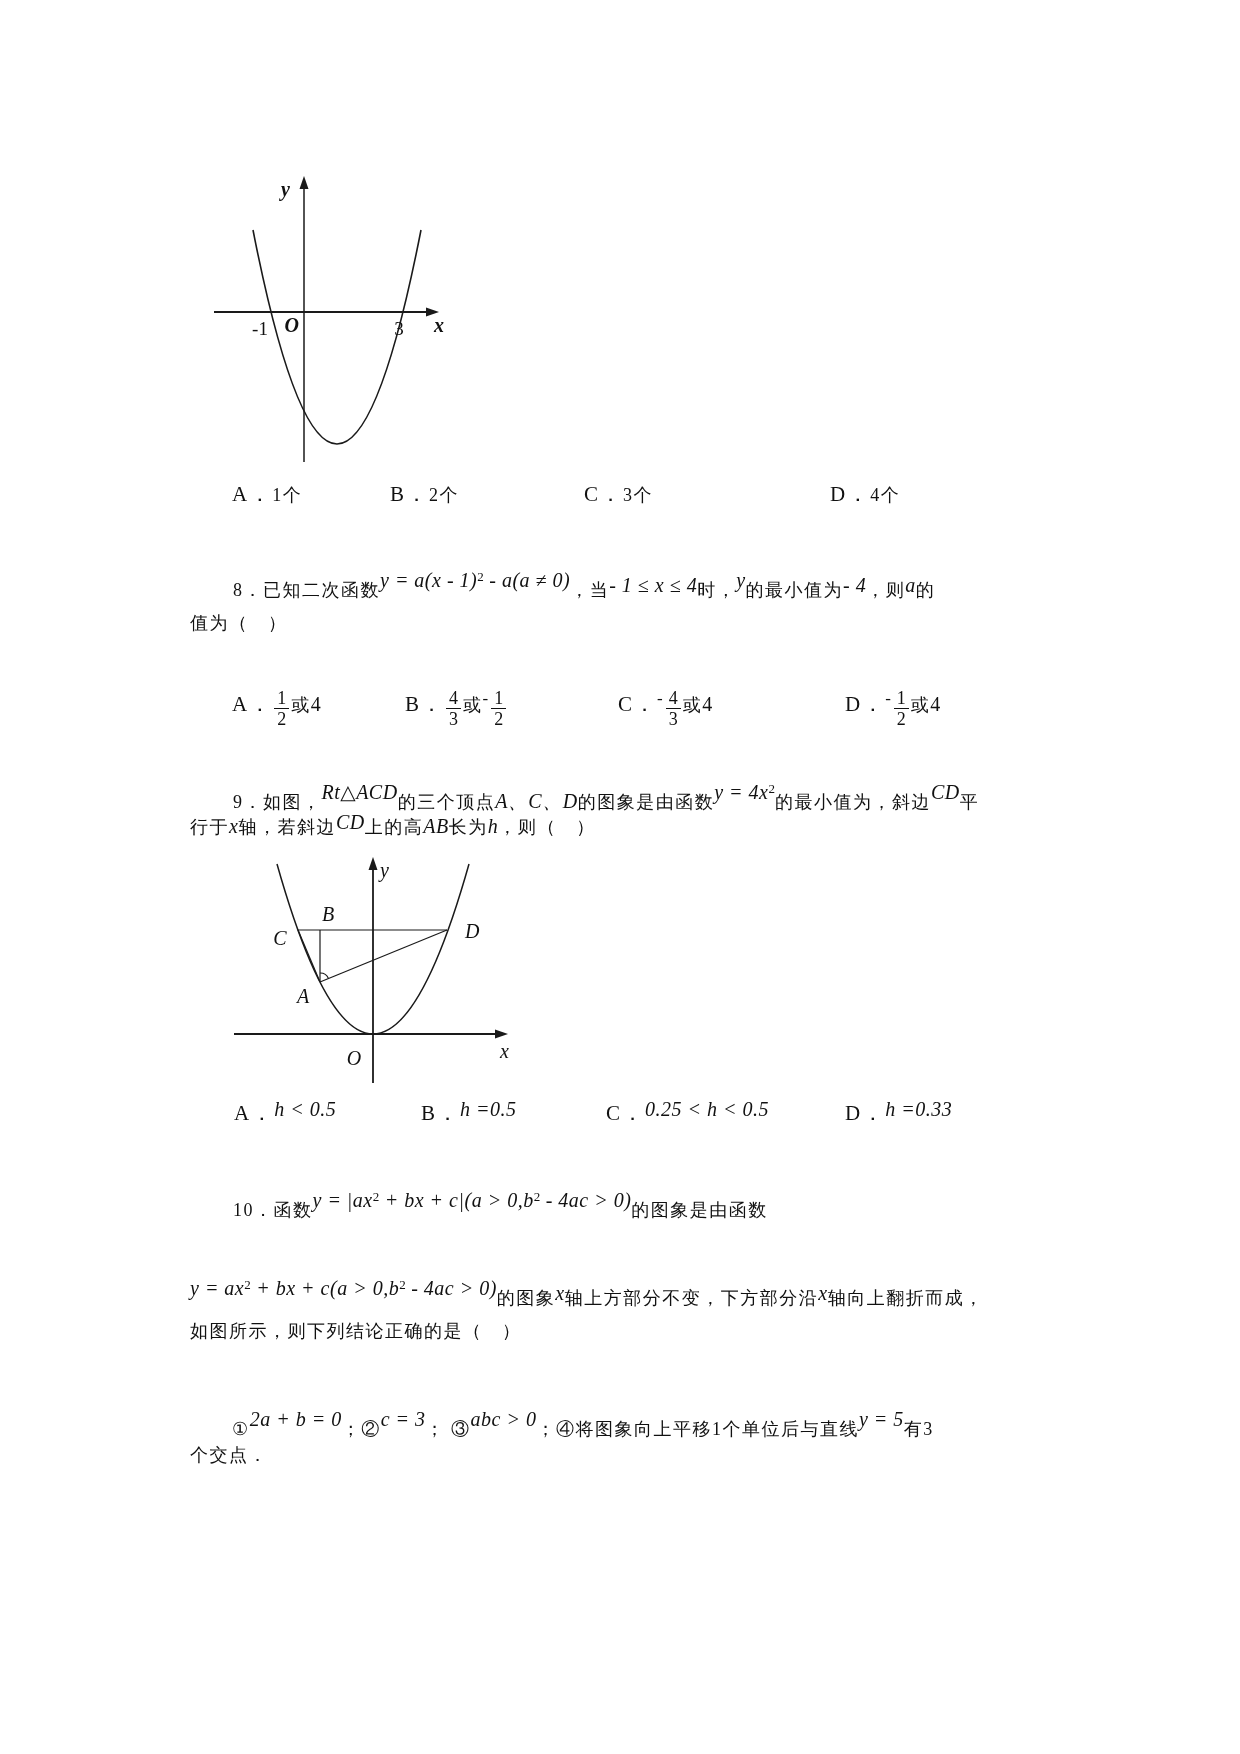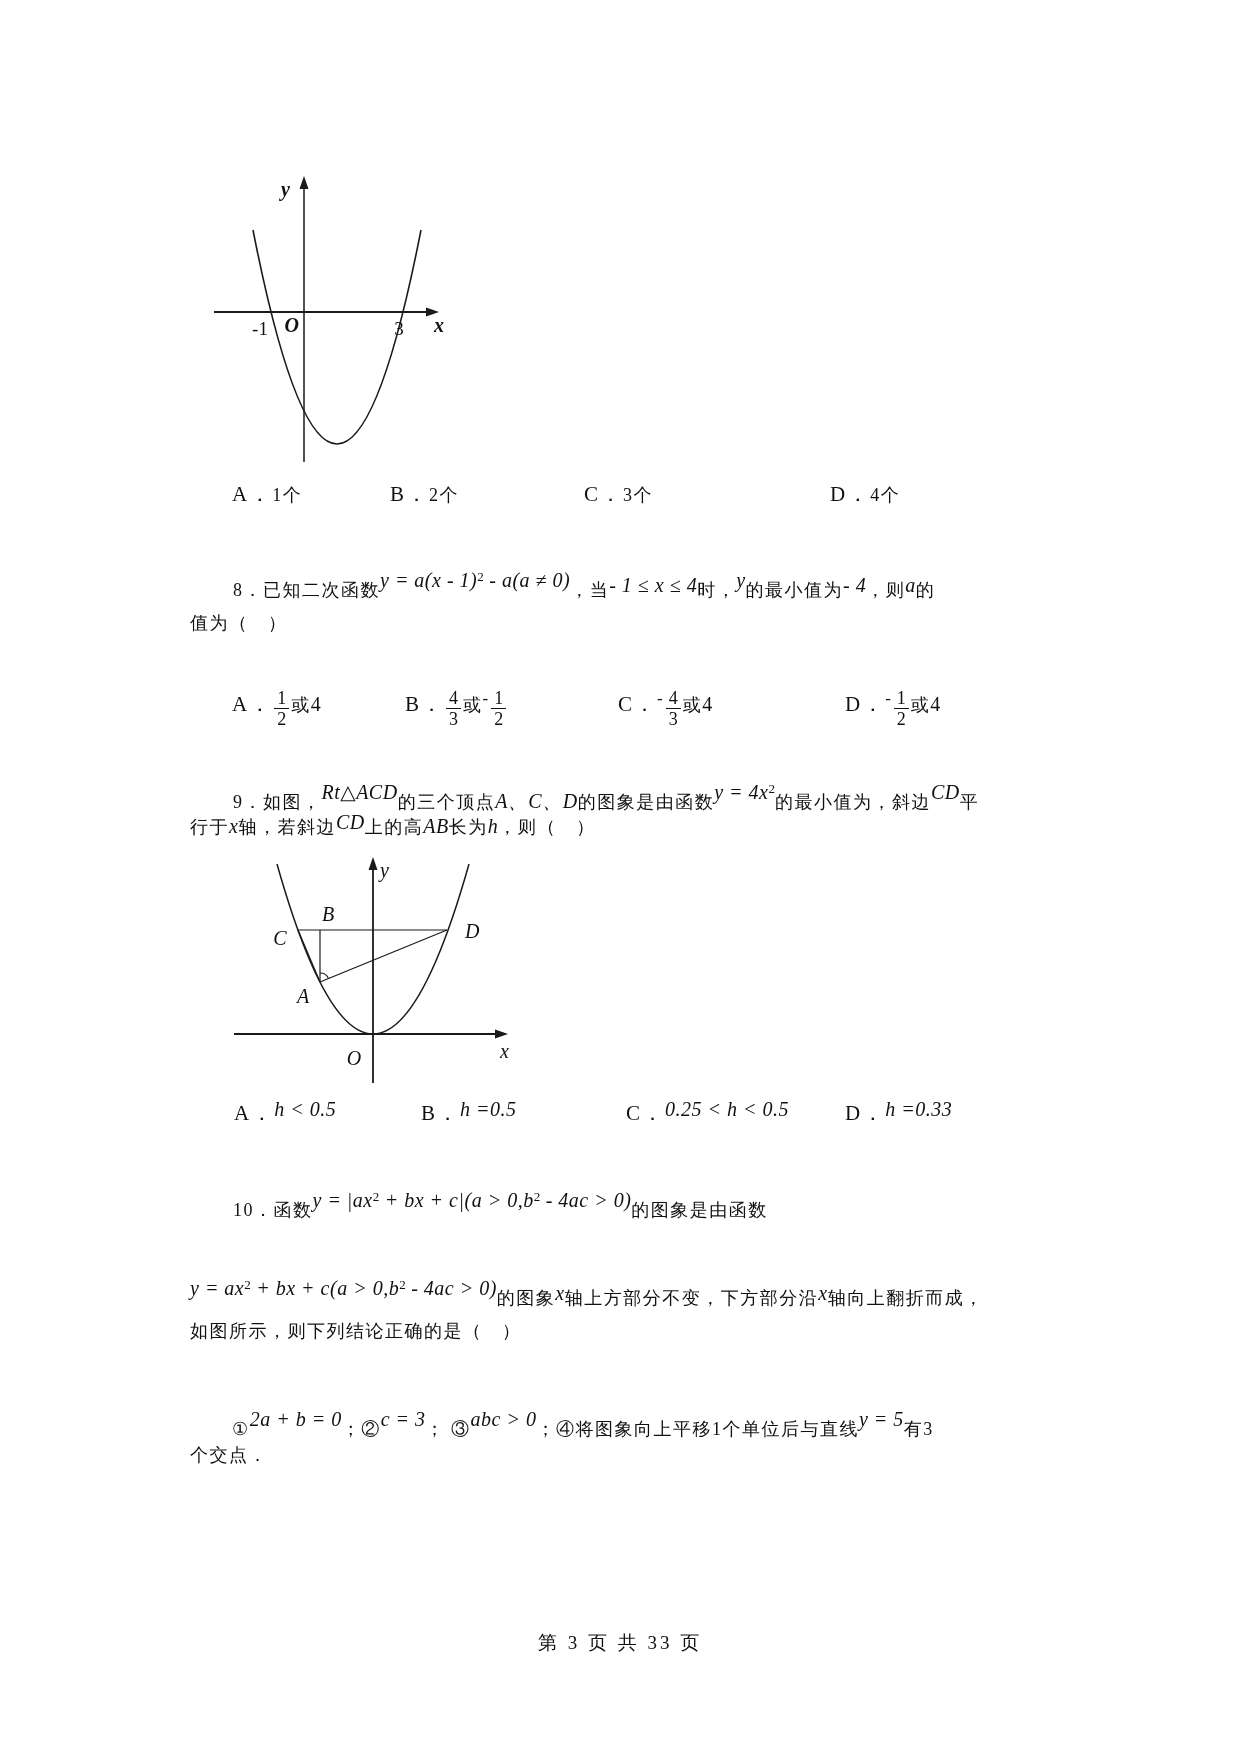--- a/index.html
+++ b/index.html
@@ -96,36 +96,35 @@
     <text class="svgt" x="126" y="212" text-anchor="middle">O</text>
     <text class="svgt" x="100" y="68" text-anchor="middle">B</text>
     <text class="svgt" x="52" y="92" text-anchor="middle">C</text>
     <text class="svgt" x="237" y="85">D</text>
     <text class="svgt" x="75" y="150" text-anchor="middle">A</text>
   </svg>
 
   <div class="row" style="top:1098px">
     <span class="opt" style="left:234px"><span class="ol">A．</span><span class="r4"><span class="m">h &lt; 0.5</span></span></span>
     <span class="opt" style="left:421px"><span class="ol">B．</span><span class="r4"><span class="m">h =0.5</span></span></span>
-    <span class="opt" style="left:626px"><span class="ol">C．</span><span class="r4"><span class="m">0.25 &lt; h &lt; 0.5</span></span></span>
+    <span class="opt" style="left:606px"><span class="ol">C．</span><span class="r4"><span class="m">0.25 &lt; h &lt; 0.5</span></span></span>
     <span class="opt" style="left:845px"><span class="ol">D．</span><span class="r4"><span class="m">h =0.33</span></span></span>
   </div>
 
   <div class="row" style="top:1156px;left:233px">
     <span class="cn">10．函数</span><span class="r9"><span class="m">y = |ax</span><sup class="sp mu">2</sup><span class="m"> + bx + c|(a &gt; 0,b</span><sup class="sp mu">2</sup><span class="m"> - 4ac &gt; 0)</span></span><span class="cn">的图象是由函数</span>
   </div>
   <div class="row" style="top:1244px;left:190px">
     <span class="r9"><span class="m">y = ax</span><sup class="sp mu">2</sup><span class="m"> + bx + c(a &gt; 0,b</span><sup class="sp mu">2</sup><span class="m"> - 4ac &gt; 0)</span></span><span class="cn">的图象</span><span class="r4"><span class="m">x</span></span><span class="cn">轴上方部分不变，下方部分沿</span><span class="r4"><span class="m">x</span></span><span class="cn">轴向上翻折而成，</span>
   </div>
   <div class="row" style="top:1316px;left:190px">
     <span class="cn">如图所示，则下列结论正确的是（　）</span>
   </div>
 
   <div class="row" style="top:1378px;left:232px">
     <span class="cn">①</span><span class="r9"><span class="m">2a + b = 0</span></span><span class="cn">；</span><span class="cn">②</span><span class="r9"><span class="m">c = 3</span></span><span class="cn">；  </span><span class="cn">③</span><span class="r9"><span class="m">abc &gt; 0</span></span><span class="cn">；</span><span class="cn">④</span><span class="cn">将图象向上平移1个单位后与直线</span><span class="r9"><span class="m">y = 5</span></span><span class="cn">有3</span>
   </div>
   <div class="row" style="top:1440px;left:190px">
     <span class="cn">个交点．</span>
   </div>
 
-  <div class="footer" style="top:1630px">第 3 页 共 33 页</div>
 
 </div>
 
 </body></html>

